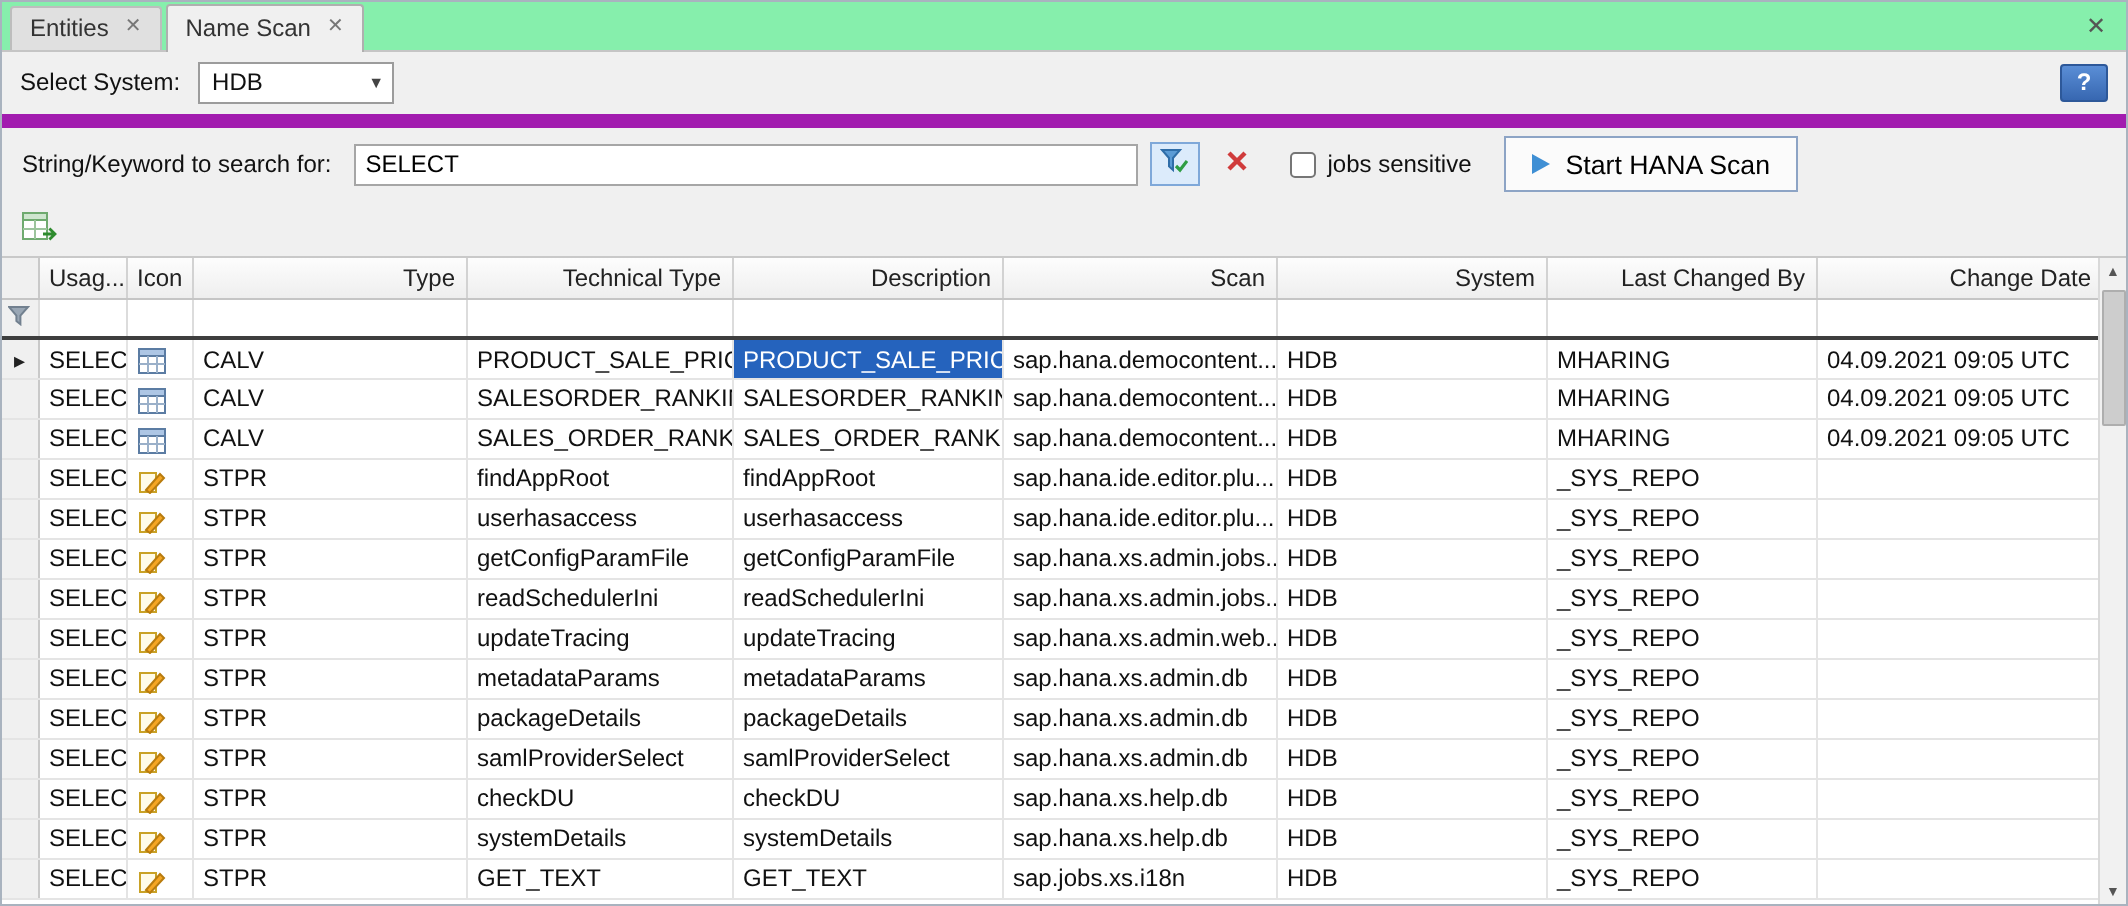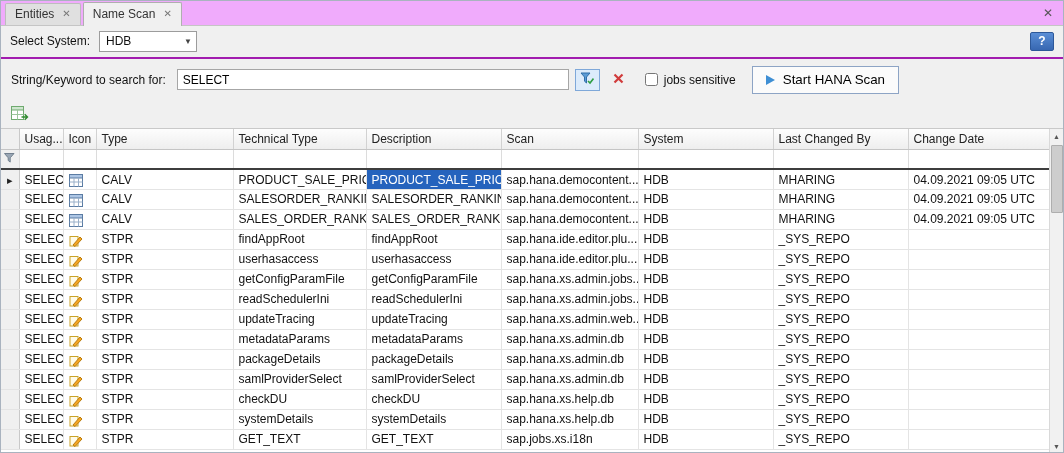--- a/index.html
+++ b/index.html
@@ -1,50 +1,50 @@
 <!DOCTYPE html>
 <html><head>
 <meta charset="utf-8">
 <style>
   *{box-sizing:border-box;margin:0;padding:0}
   html,body{width:1064px;height:453px;overflow:hidden}
   body{font-family:"Liberation Sans",sans-serif;background:#f0f0f0;font-size:12px;color:#111}
   .app{width:1064px;height:453px;border:1px solid #a9b3bf;background:#f0f0f0;display:flex;flex-direction:column;overflow:hidden}
 
   
-  .tabbar{height:25px;display:flex;align-items:flex-end;background:#f0abfc;border-bottom:1px solid #c5c5c5;padding-left:4px}
+  .tabbar{height:25px;display:flex;align-items:flex-end;background:#86efac;border-bottom:1px solid #c5c5c5;padding-left:4px}
   .tab{display:inline-flex;align-items:center;gap:8px;height:22px;padding:0 9px;color:#333;background:#e0e0e0;border:1px solid #bdbdbd;border-bottom:none;border-radius:2px 2px 0 0;margin-right:2px}
   .tab.active{background:#f0f0f0;height:24px;margin-bottom:-1px;border-color:#afafaf}
   .tab-x{font-size:10px;color:#777;line-height:1}
   .win-close{margin-left:auto;align-self:center;padding:0 10px;color:#555;font-size:12px}
 
   
   .sysrow{height:31px;display:flex;align-items:center;padding:0 9px;gap:9px}
   .syslabel{font-weight:normal}
   .combo{width:98px;height:21px;background:#fff;border:1px solid #9c9c9c;display:flex;align-items:center;padding-left:6px}
   .combo-arrow{margin-left:auto;width:16px;text-align:center;font-size:8px;color:#444}
   .helpbtn{margin-left:auto;width:24px;height:19px;background:linear-gradient(#5a8ed6,#3767b1);border:1px solid #2d5899;border-radius:2px;color:#fff;font-weight:bold;display:flex;align-items:center;justify-content:center}
 
   
-  .searchrow{height:44px;display:flex;align-items:center;gap:6px;padding:0 10px;border-top:2px solid #a21caf}
+  .searchrow{height:44px;display:flex;align-items:center;gap:6px;padding:0 10px;border-top:7px solid #a21caf}
   .searchlabel{margin-right:5px}
   .searchinput{width:392px;height:21px;border:1px solid #a6a6a6;font-size:12px;padding:0 5px;font-family:"Liberation Sans",sans-serif}
   .iconbtn{width:25px;height:22px;display:flex;align-items:center;justify-content:center;background:transparent;border:1px solid transparent}
   .iconbtn.filter{background:#dcebfb;border:1px solid #7fa8d9}
   .cb{width:13px;height:13px;margin-left:8px}
   .scanbtn{margin-left:10px;height:28px;padding:0 13px;display:flex;align-items:center;gap:8px;background:#fbfbfb;border:1px solid #8da4c5}
   .play{width:0;height:0;border-left:9px solid #3f8fd4;border-top:5.5px solid transparent;border-bottom:5.5px solid transparent}
 
   
   .exportrow{height:28px;display:flex;align-items:center;padding:0 6px}
 
   
   .grid{position:relative;height:325px;background:#fff;border-top:1px solid #c9c9c9;overflow:hidden}
   table{border-collapse:collapse;table-layout:fixed;width:1050px;font-size:12px}
-  th{background:linear-gradient(#fdfdfd,#eeeeee);border-right:1px solid #d2d2d2;border-bottom:1px solid #c5c5c5;font-weight:normal;text-align:left;padding:0 5px;height:20px;color:#222;white-space:nowrap;overflow:hidden}
+  th{background:linear-gradient(#fdfdfd,#eeeeee);border-right:1px solid #d2d2d2;border-bottom:1px solid #c5c5c5;font-weight:normal;text-align:right;padding:0 5px;height:20px;color:#222;white-space:nowrap;overflow:hidden}
   th.c-ind,td.c-ind{background:#f0f0f0;border-right:1px solid #c9c9c9;padding:0;text-align:center}
   tr.filter td{background:#fff;border-right:1px solid #dcdcdc;border-bottom:1px solid #c9c9c9;height:20px}
   tr.filter td.c-ind{background:#f0f0f0}
   td{border-right:1px solid #e4e4e4;border-bottom:1px solid #e4e4e4;padding:0 5px;height:20px;white-space:nowrap;overflow:hidden}
   tr.first td{border-top:2px solid #3e3e3e}
   td.selected{background:#2563bd;color:#fff}
   .rowptr{font-size:11px;color:#222}
   .objicon svg{vertical-align:middle}
 
   

